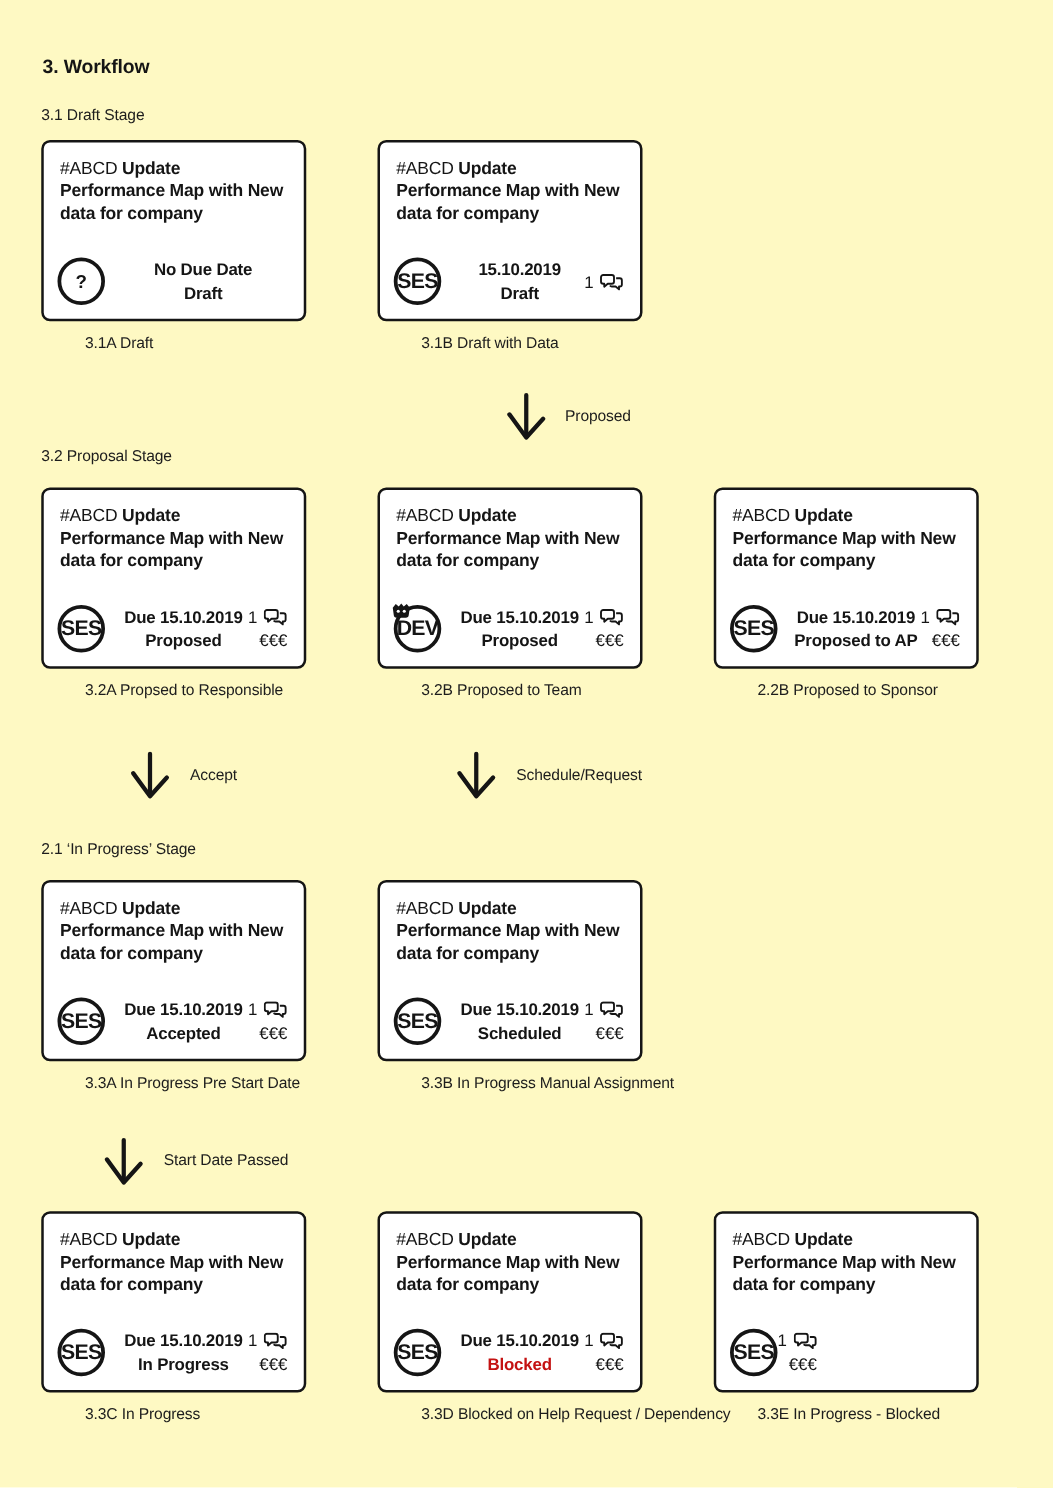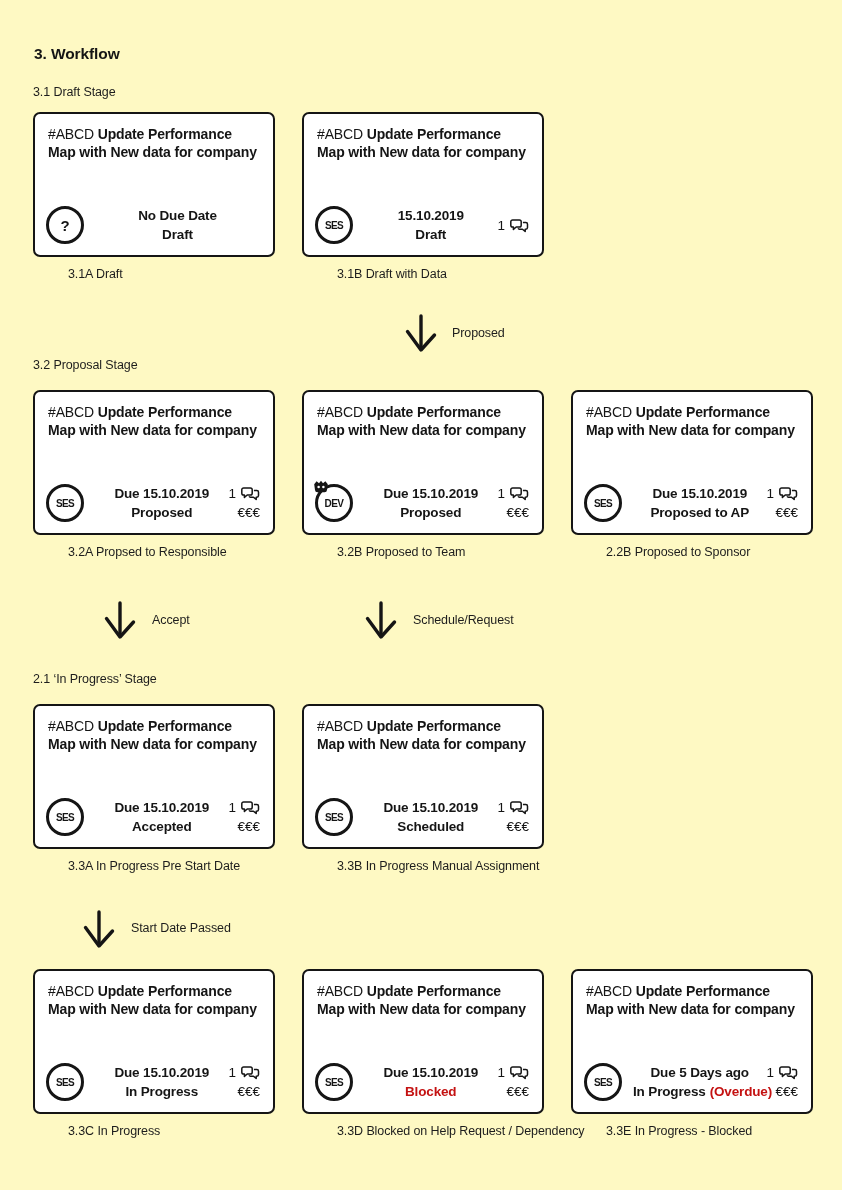--- a/index.html
+++ b/index.html
@@ -3,26 +3,26 @@
 <meta charset="utf-8">
 <style>
   :root{ --ink:#151515; --red:#c41212; }
   html,body{ margin:0; padding:0; background:#ffffff; }
   body{ font-family:"Liberation Sans","DejaVu Sans",sans-serif; color:var(--ink); }
   .canvas{ position:relative; width:842px; height:1190px; background:#fef9c3; overflow:hidden; }
 
   .page-title{ position:absolute; left:34px; top:45px; font-size:15.5px; font-weight:700; letter-spacing:-0.1px; }
   .section-label{ position:absolute; left:33px; font-size:12.5px; color:#1d1d1d; letter-spacing:-0.1px; }
 
-  .card{ position:absolute; width:242px; height:145px; border:2px solid var(--ink); border-radius:7px; background:#fff; box-sizing:border-box; }
+  .card{ position:absolute; width:212px; height:145px; border:2px solid var(--ink); border-radius:7px; background:#fff; box-sizing:border-box; }
   .card-title{ padding:11px 13px 0 13px; font-size:14px; line-height:18px; letter-spacing:-0.15px; font-weight:700; }
   .card-title .t-prefix{ font-weight:400; }
   .card-footer{ position:absolute; left:11px; right:13px; bottom:11px; display:flex; align-items:center; }
   .avatar{ position:relative; flex:0 0 auto; width:32px; height:32px; border:3px solid var(--ink); border-radius:50%;
-           display:flex; align-items:center; justify-content:center; font-weight:700; font-size:10px; letter-spacing:-0.6px; background:#fff; }
+           display:flex; align-items:center; justify-content:center; font-weight:700; font-size:17px; letter-spacing:-0.6px; background:#fff; }
   .avatar.q{ font-size:15px; letter-spacing:0; }
   .badge{ position:absolute; top:-7px; left:-5px; }
   .meta{ flex:1 1 auto; margin-left:11px; min-width:0;text-align:center; }
   .meta .line{ font-size:13.5px; font-weight:700; line-height:19px; letter-spacing:-0.15px; white-space:nowrap; }
   .right{ flex:0 0 auto; text-align:right; font-size:13.5px; line-height:19px; font-weight:400; }
   .comments{ display:flex; align-items:center; justify-content:flex-end; gap:5px; }
   .comments svg{ display:block; margin-top:2px; }
   .red{ color:var(--red); }
   .status-suffix{ margin-left:4px; }
   .caption{ position:absolute; left:1px; top:calc(100% + 12px); font-size:12.5px; font-weight:400; color:#1d1d1d; white-space:nowrap; letter-spacing:-0.1px;margin-left:32px; }
@@ -284,24 +284,20 @@
     </div>
     <div class="caption">3.3D Blocked on Help Request / Dependency</div>
   </div>
 
   <div class="card" style="left:571px; top:969px">
     <div class="card-title"><span class="t-prefix">#ABCD</span> <span class="t-main">Update Performance Map with New data for company</span></div>
     <div class="card-footer">
       <div class="avatar">
           <span>SES</span>
         </div>
-      <div class="meta">
-        <div class="line">Due 5 Days ago</div>
-        <div class="line"><span>In Progress</span><span class="red status-suffix">(Overdue)</span></div>
-      </div>
       <div class="right">
         <div class="comments">
             <span>1</span>
           <svg width="19" height="15" viewBox="0 0 19 15" fill="none" stroke="#151515" stroke-width="1.5" stroke-linejoin="round">
               <path d="M2.6 1 h6.8 a1.8 1.8 0 0 1 1.8 1.8 v3.4 a1.8 1.8 0 0 1 -1.8 1.8 H6.2 L3.4 10.4 V8 h-0.8 A1.8 1.8 0 0 1 0.8 6.2 V2.8 A1.8 1.8 0 0 1 2.6 1 Z"></path>
               <path d="M12.9 3.6 h2.9 a1.7 1.7 0 0 1 1.7 1.7 v3.2 a1.7 1.7 0 0 1 -1.7 1.7 h-0.6 v2.3 l-2.7 -2.3 h-3.1 a1.7 1.7 0 0 1 -1.4 -0.8"></path>
             </svg>
         </div>
         <div>€€€</div>
       </div>

